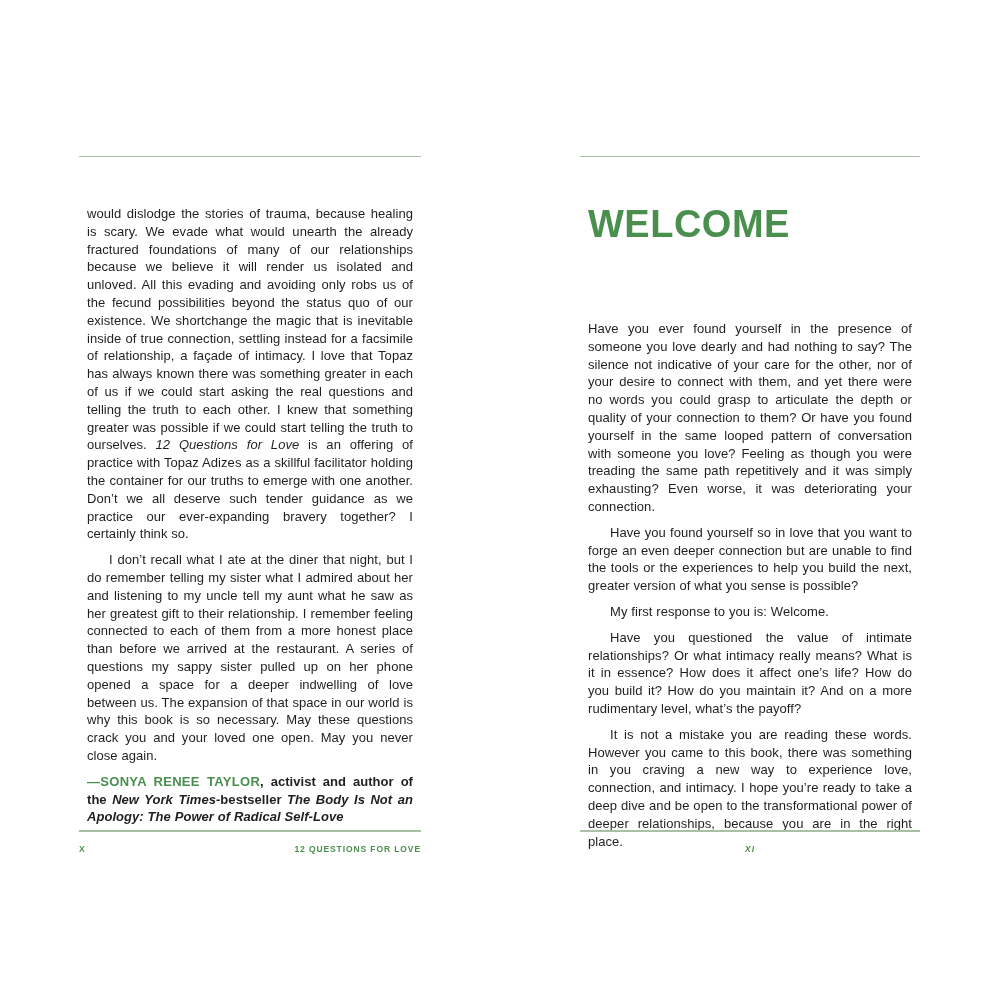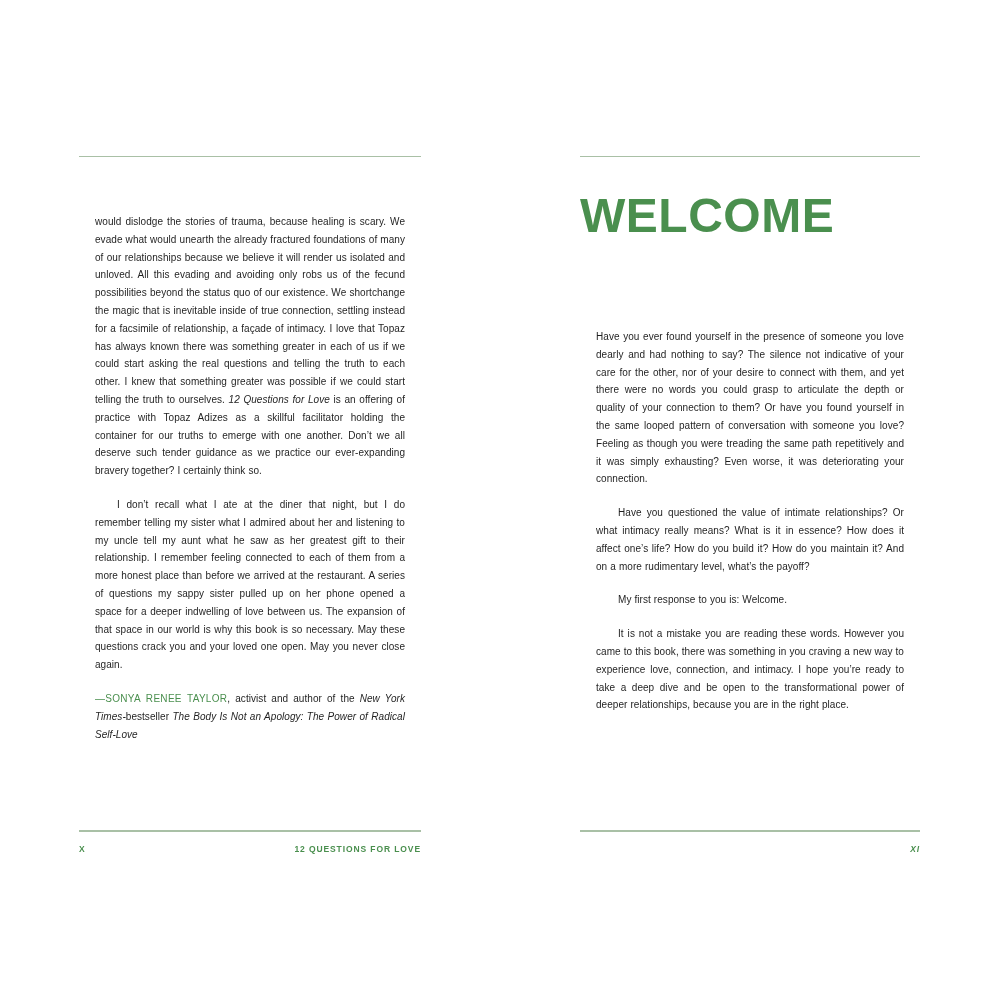--- a/index.html
+++ b/index.html
@@ -34,42 +34,42 @@
 
   .body-block {
     position: absolute;
     left: 0;
     right: 0;
   }
   .body-block-left  { top: 197px; }
   .body-block-right { top: 312px; }
 
   p.body {
-    margin: 16px;
-    font-size: 10px;
+    margin: 8px;
+    font-size: 13px;
     line-height: 17.8px;
     text-align: justify;
     letter-spacing: 0.05px;
     word-spacing: 0.2px;
   }
   p.indent { text-indent: 22px; }
 
-  .attribution { margin-top: 13px; }
+  .attribution { margin-top: 13px; font-weight: bold; }
   .attr-name {
     color: #4a8f4e;
     letter-spacing: 0.3px;
   }
   i { font-style: italic; }
 
   .chapter-title {
     position: absolute;
     top: 195px;
     left: 0;
-    margin: 0;
-    font-size: 48px;
+    margin: 8px;
+    font-size: 38px;
     line-height: 42px;
     font-weight: 700;
     letter-spacing: 0.5px;
     color: #4a8f4e;
   }
 
   .footer-rule {
     position: absolute;
     top: 830px;
     left: 0;
@@ -83,21 +83,21 @@
     left: 0;
     right: 0;
     display: flex;
     justify-content: space-between;
     align-items: baseline;
     font-size: 8.5px;
     font-weight: 700;
     letter-spacing: 0.9px;
     color: #4a8f4e;
   }
-  .footer-row.right-only { justify-content: flex-end; font-style: italic; }
+  .footer-row.right-only { justify-content: center; font-style: italic; }
 </style>
 </head>
 <body>
 
 <section class="page page-left">
   <div class="top-rule"></div>
 
   <div class="body-block body-block-left">
     <p class="body"><span>would dislodge the stories of trauma, because healing is scary. We evade what would unearth the already fractured foundations of many of our relationships because we believe it will render us isolated and unloved. All this evading and avoiding only robs us of the fecund possibilities beyond the status quo of our existence. We shortchange the magic that is inevitable inside of true connection, settling instead for a facsimile of relationship, a façade of intimacy. I love that Topaz has always known there was something greater in each of us if we could start asking the real questions and telling the truth to each other. I knew that something greater was possible if we could start telling the truth to ourselves. </span><i>12 Questions for Love</i><span> is an offering of practice with Topaz Adizes as a skillful facilitator holding the container for our truths to emerge with one another. Don’t we all deserve such tender guidance as we practice our ever-expanding bravery together? I certainly think so.</span></p>
     <p class="body indent">I don’t recall what I ate at the diner that night, but I do remember telling my sister what I admired about her and listening to my uncle tell my aunt what he saw as her greatest gift to their relationship. I remember feeling connected to each of them from a more honest place than before we arrived at the restaurant. A series of questions my sappy sister pulled up on her phone opened a space for a deeper indwelling of love between us. The expansion of that space in our world is why this book is so necessary. May these questions crack you and your loved one open. May you never close again.</p>
@@ -111,22 +111,23 @@
   </div>
 </section>
 
 <section class="page page-right">
   <div class="top-rule"></div>
 
   <h1 class="chapter-title">WELCOME</h1>
 
   <div class="body-block body-block-right">
     <p class="body">Have you ever found yourself in the presence of someone you love dearly and had nothing to say? The silence not indicative of your care for the other, nor of your desire to connect with them, and yet there were no words you could grasp to articulate the depth or quality of your connection to them? Or have you found yourself in the same looped pattern of conversation with someone you love? Feeling as though you were treading the same path repetitively and it was simply exhausting? Even worse, it was deteriorating your connection.</p>
+    <p class="body indent">Have you found yourself so in love that you want to forge an even deeper connection but are unable to find the tools or the experiences to help you build the next, greater version of what you sense is possible?</p>
+    <p class="body indent">My first response to you is: Welcome.</p>
     <p class="body indent">Have you questioned the value of intimate relationships? Or what intimacy really means? What is it in essence? How does it affect one’s life? How do you build it? How do you maintain it? And on a more rudimentary level, what’s the payoff?</p>
-    <p class="body indent">My first response to you is: Welcome.</p>
     <p class="body indent">It is not a mistake you are reading these words. However you came to this book, there was something in you craving a new way to experience love, connection, and intimacy. I hope you’re ready to take a deep dive and be open to the transformational power of deeper relationships, because you are in the right place.</p>
   </div>
 
   <div class="footer-rule"></div>
   <div class="footer-row right-only">
     <span>XI</span>
   </div>
 </section>
 
 </body></html>

